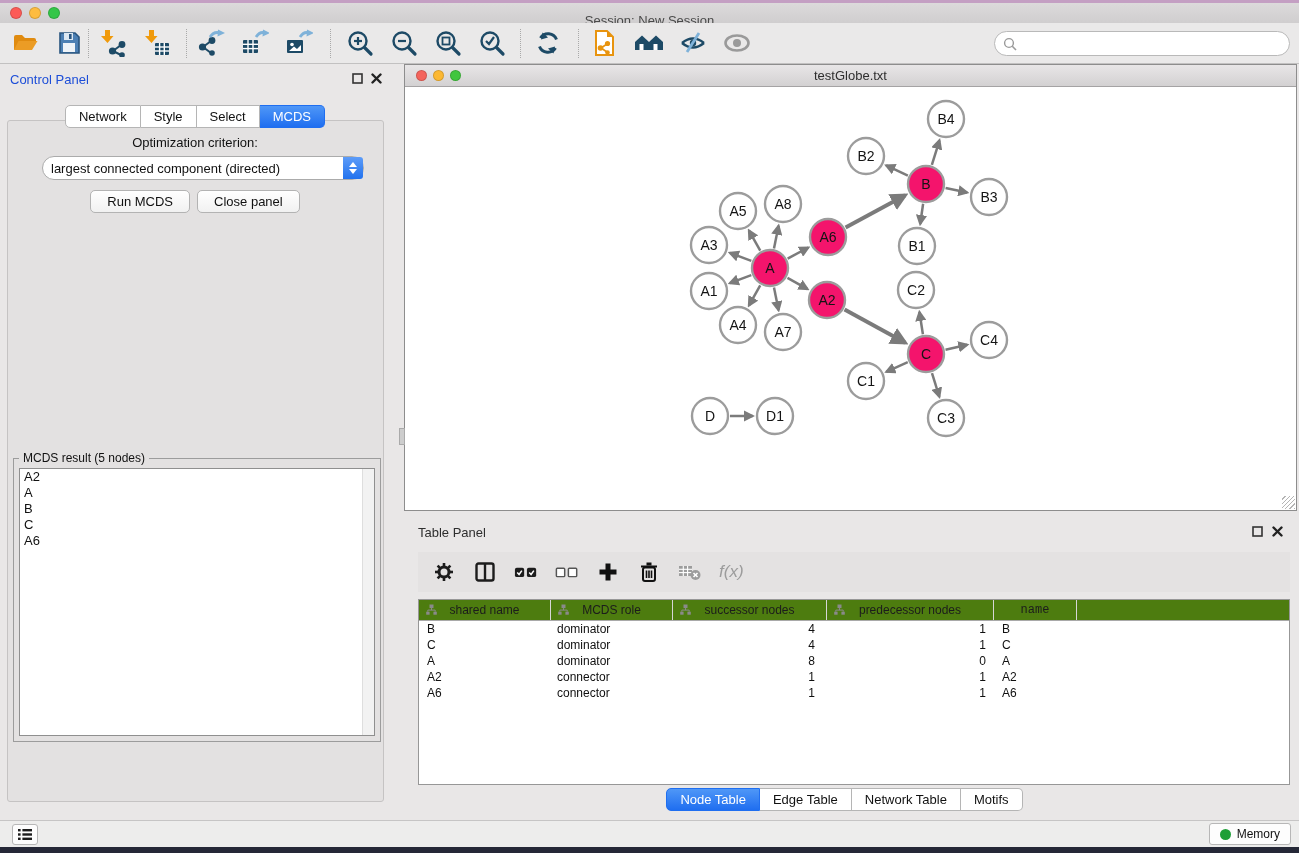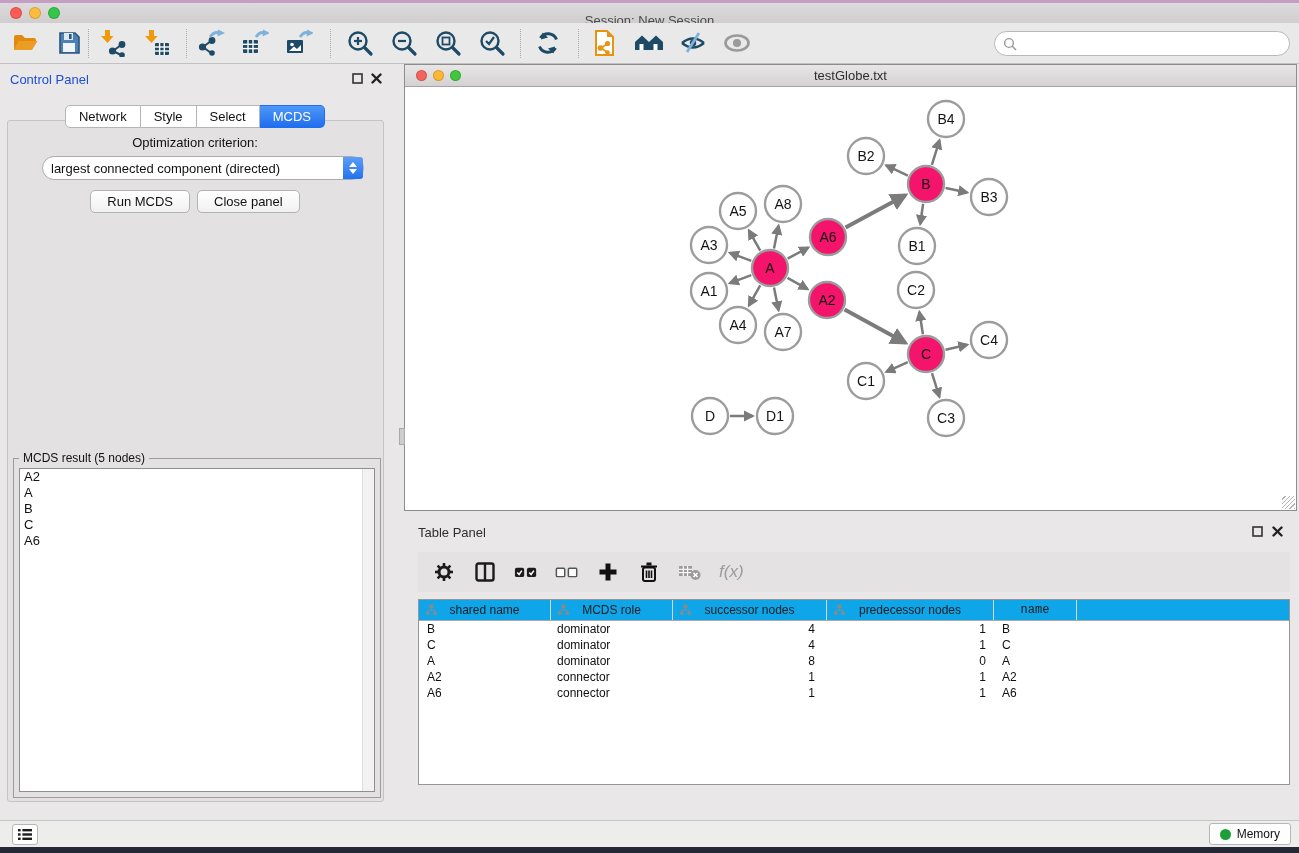--- a/index.html
+++ b/index.html
@@ -35,21 +35,21 @@
   .seg.sel{background:linear-gradient(#4f97f7,#1f6ef0);border-color:#1f6ef0;color:#fff}
   .optlabel{position:absolute;left:0;top:71px;width:390px;text-align:center;font-size:13px;color:#111}
   .select{position:absolute;left:42px;top:92px;width:322px;height:24px;background:#fff;border:1px solid #ababab;border-radius:12px;display:flex;align-items:center}
   .select .val{flex:1;font-size:13px;color:#111;padding-left:8px;white-space:nowrap;overflow:hidden}
   .select .stepper{width:20px;height:22px;border-radius:0 3px 3px 0;background:linear-gradient(#5d9cf8,#2272ee);display:flex;flex-direction:column;align-items:center;justify-content:center;gap:2px}
   .select .stepper i{width:0;height:0;border-left:4px solid transparent;border-right:4px solid transparent}
   .select .stepper .up{border-bottom:5px solid #fff}
   .select .stepper .dn{border-top:5px solid #fff}
   .btnrow{position:absolute;left:0;top:126px;width:390px;display:flex;justify-content:center;gap:7px}
   .btn{background:linear-gradient(#ffffff,#f1f1f1);border:1px solid #b3b3b3;border-radius:5px;font-size:13px;color:#111;padding:3px 16px;font-family:inherit;cursor:default}
-  .fieldset{position:absolute;left:13px;top:394px;width:368px;height:340px;border:1px solid #9c9c9c}
+  .fieldset{position:absolute;left:13px;top:394px;width:368px;height:284px;border:1px solid #9c9c9c}
   .fieldset .legend{position:absolute;left:5px;top:-8px;background:#e3e1e1;padding:0 4px;font-size:12px;color:#111}
   .mcds-list{position:absolute;left:5px;top:9px;right:5px;bottom:5px;background:#fff;border:1px solid #8f8f8f}
   .mcds-list .track{position:absolute;right:0;top:0;bottom:0;width:12px;background:#f2f2f2;border-left:1px solid #dedede}
   .mcds-item{font-size:13px;line-height:16px;padding-left:4px;color:#111}
 
   
   .nw{position:absolute;left:404px;top:64px;width:893px;height:447px;background:#fff;border:1px solid #8d8d8d}
   .nw-titlebar{height:22px;background:linear-gradient(#e8e6e7,#d3d1d2);border-bottom:1px solid #a5a3a4;display:flex;align-items:center;justify-content:center;font-size:13px;color:#2e2e2e;position:relative}
   .nw-lights{position:absolute;left:11px;top:5px;display:flex;gap:6px}
   .nw-light{width:11px;height:11px;border-radius:50%;border:1px solid rgba(0,0,0,.15)}
@@ -62,21 +62,21 @@
   .node-label{font-family:"Liberation Sans","DejaVu Sans",sans-serif;font-size:14px;fill:#141414;text-anchor:middle}
 
   
   .tp{position:absolute;left:390px;top:511px;width:909px;height:309px;background:#e9e7e7}
   .tp-title{position:absolute;left:28px;top:14px;font-size:13px;color:#2e2e2e}
   .tp-btns{position:absolute;right:16px;top:15px;display:flex;gap:9px;align-items:center}
   .tp-toolbar{position:absolute;left:28px;top:41px;width:872px;height:40px;background:#e4e2e2;display:flex;align-items:center;gap:17px;padding-left:14px}
   .tpi{width:24px;height:24px;display:flex;align-items:center;justify-content:center}
   .fx{font-family:Liberation Sans, sans-serif;font-style:italic;font-size:17px;color:#9c9c9c}
   .tbl{position:absolute;left:28px;top:88px;width:872px;height:186px;background:#fff;border:1px solid #979797;overflow:hidden}
-  .tbl-head{display:flex;height:21px;background:#0ea5e9;border-bottom:1px solid #a9a9a9}
+  .tbl-head{display:flex;height:21px;background:#4d7c0f;border-bottom:1px solid #a9a9a9}
   .th{position:relative;display:flex;align-items:center;justify-content:center;border-right:1px solid #d6d6d6;font-size:12px;color:#1c1c1c}
   .th svg{position:absolute;left:7px}
   .tbl-row{display:flex;height:16px}
   .td{font-size:12px;color:#101010;line-height:16px;white-space:nowrap;overflow:hidden}
   .table-tabs{position:absolute;left:0;top:277px;width:909px;display:flex;justify-content:center}
 
   
   .statusbar{position:absolute;left:0;top:820px;width:1299px;height:27px;background:#ededec;border-top:1px solid #c6c5c5}
   .list-btn{position:absolute;left:12px;top:3px;width:26px;height:21px;background:#fdfdfd;border:1px solid #b7b7b7;border-radius:3px;display:flex;align-items:center;justify-content:center}
   .mem-btn{position:absolute;right:8px;top:2px;height:22px;background:#fdfdfd;border:1px solid #b7b7b7;border-radius:3px;display:flex;align-items:center;gap:6px;padding:0 10px;font-size:12px;color:#111}
@@ -605,20 +605,26 @@
         </div>
         <div class="tbl-row">
           <div class="td" style="width: 132px; text-align: left; padding-left: 8px;">A6</div>
           <div class="td" style="width: 122px; text-align: left; padding-left: 6px;">connector</div>
           <div class="td" style="width: 154px; text-align: right; padding-right: 12px;">1</div>
           <div class="td" style="width: 167px; text-align: right; padding-right: 8px;">1</div>
           <div class="td" style="width: 83px; text-align: left; padding-left: 8px;">A6</div>
         </div>
       </div>
   </div>
+  <div class="table-tabs">
+      <div class="seg sel">Node Table</div>
+      <div class="seg">Edge Table</div>
+      <div class="seg">Network Table</div>
+      <div class="seg">Motifs</div>
+    </div>
 </div>
 
 <div class="statusbar">
   <div class="list-btn">
     <svg width="14" height="13" viewBox="0 0 14 13">
         <g fill="#1c1c1c">
           <rect x="0" y="1" width="2.6" height="2.4"></rect>
           <rect x="4.4" y="1" width="9.6" height="2.4"></rect>
           <rect x="0" y="5.3" width="2.6" height="2.4"></rect>
           <rect x="4.4" y="5.3" width="9.6" height="2.4"></rect>

